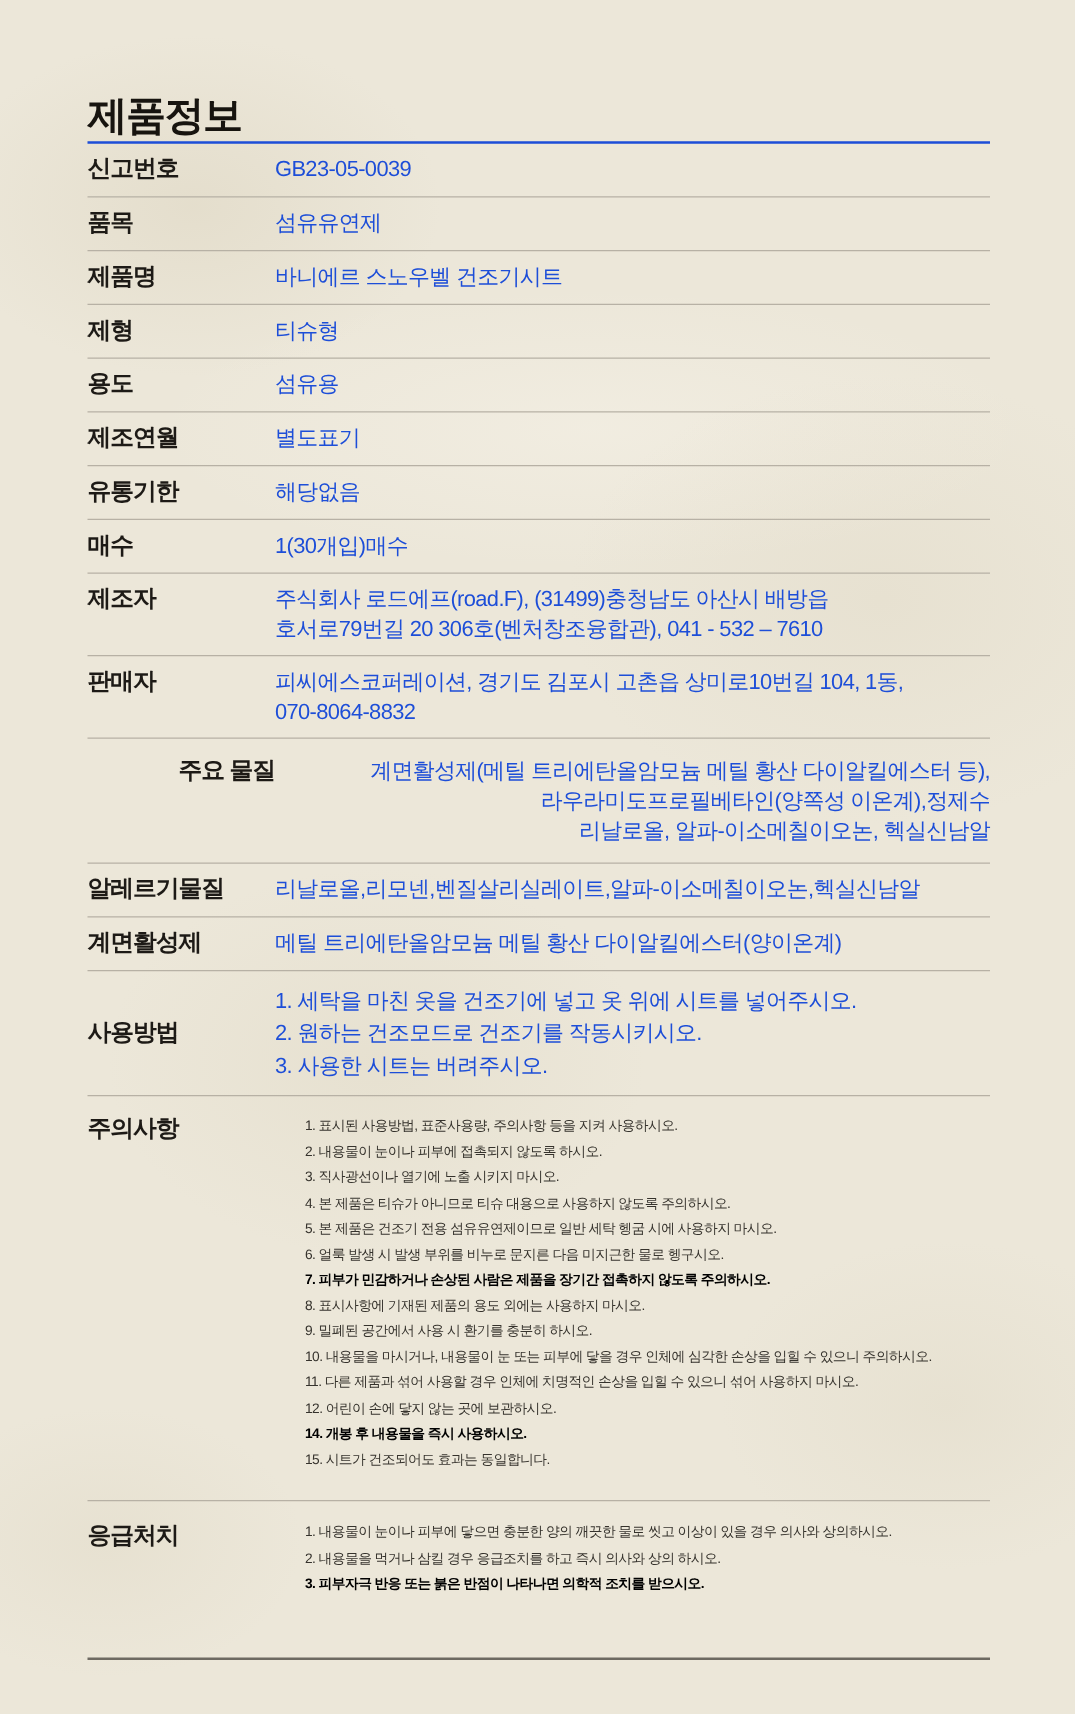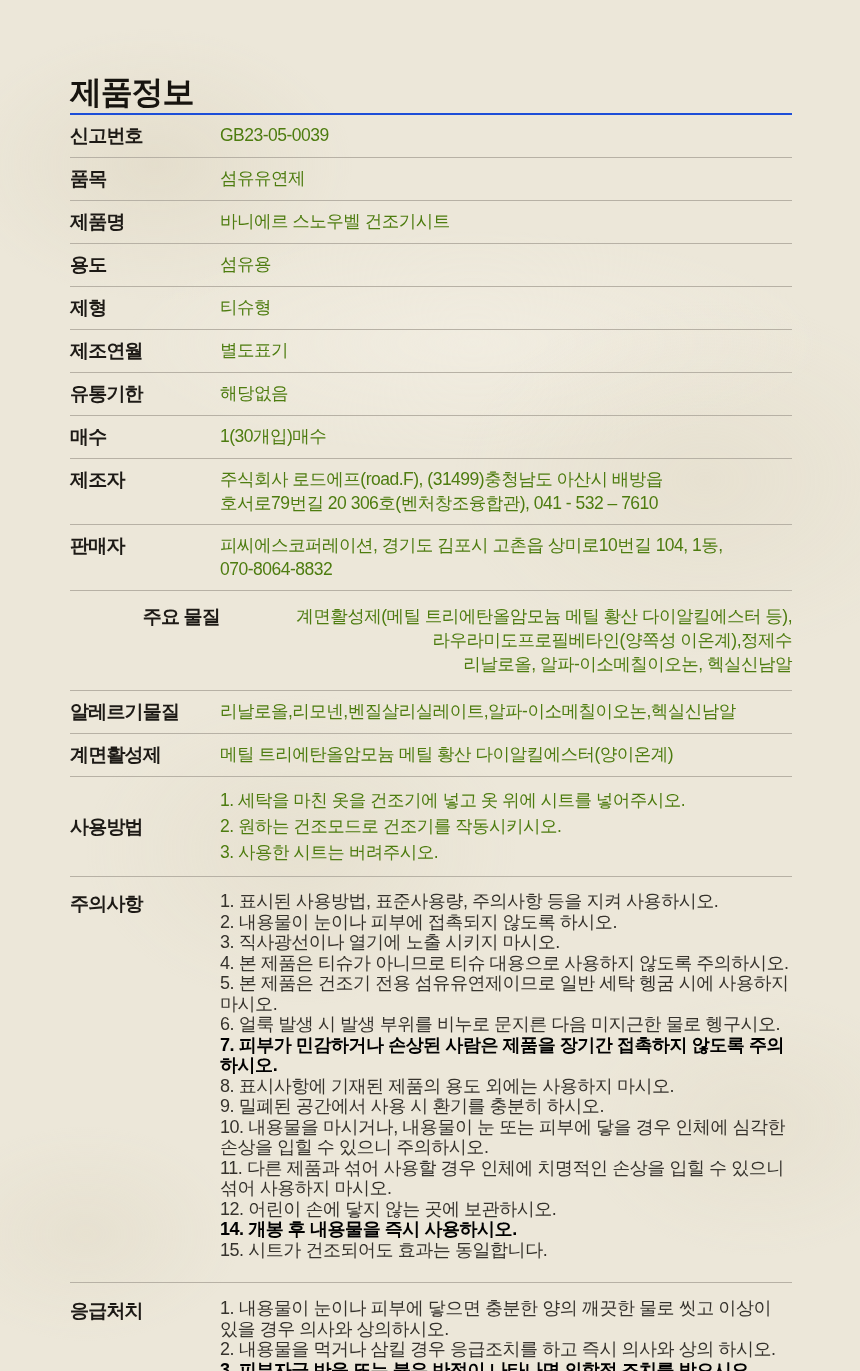--- a/index.html
+++ b/index.html
@@ -21,30 +21,30 @@
     font-size:32px; font-weight:800; color:#17140f;
     letter-spacing:-1.2px; line-height:36px; margin-bottom:3px;
   }
   .info-table { border-top:2px solid #1d4ed8; border-bottom:2px solid #6e6a62; }
   .row { display:flex; border-top:1px solid #b7b1a5; padding:8px 0 9px; }
   .row:first-child { border-top:none; }
   .label {
     width:150px; flex:none; font-weight:700; font-size:19px;
     color:#1d1a16; letter-spacing:-0.8px; line-height:24px; padding-top:1px;
   }
-  .value { flex:1; font-size:17.5px; line-height:24px; letter-spacing:-0.5px; color:#4d7c0f; }
+  .value { flex:1; font-size:17.5px; line-height:24px; letter-spacing:-0.5px; color:#1d4ed8; }
   .line { min-height:1em; }
   .line.bold { font-weight:700; color:#000000; }
   .row.roomy { padding:13px 0 14px;text-align:right; }
   .row.usage { align-items:center; padding:10px 0 11px; }
   .row.usage .line { line-height:26px; }
   .row.cautions { padding:14px 0 22px; }
   .row.firstaid { padding:15px 0 48px; }
   .row.cautions .value, .row.firstaid .value {
-    font-size:18px; line-height:20.5px; letter-spacing:-0.45px; color:#35322c;
+    font-size:11px; line-height:20.5px; letter-spacing:-0.45px; color:#35322c;margin-left:24px;
   }
 </style>
 </head>
 <body>
 
 <div class="page">
   <h1 class="title">제품정보</h1>
   <div class="info-table" id="info-table">
       <div class="row">
         <div class="label">신고번호</div>
@@ -58,29 +58,29 @@
           <div class="line">섬유유연제</div>
         </div>
       </div>
       <div class="row">
         <div class="label">제품명</div>
         <div class="value">
           <div class="line">바니에르 스노우벨 건조기시트</div>
         </div>
       </div>
       <div class="row">
+        <div class="label">제형</div>
+        <div class="value">
+          <div class="line">티슈형</div>
+        </div>
+      </div>
+      <div class="row">
         <div class="label">용도</div>
         <div class="value">
           <div class="line">섬유용</div>
-        </div>
-      </div>
-      <div class="row">
-        <div class="label">제형</div>
-        <div class="value">
-          <div class="line">티슈형</div>
         </div>
       </div>
       <div class="row">
         <div class="label">제조연월</div>
         <div class="value">
           <div class="line">별도표기</div>
         </div>
       </div>
       <div class="row">
         <div class="label">유통기한</div>

